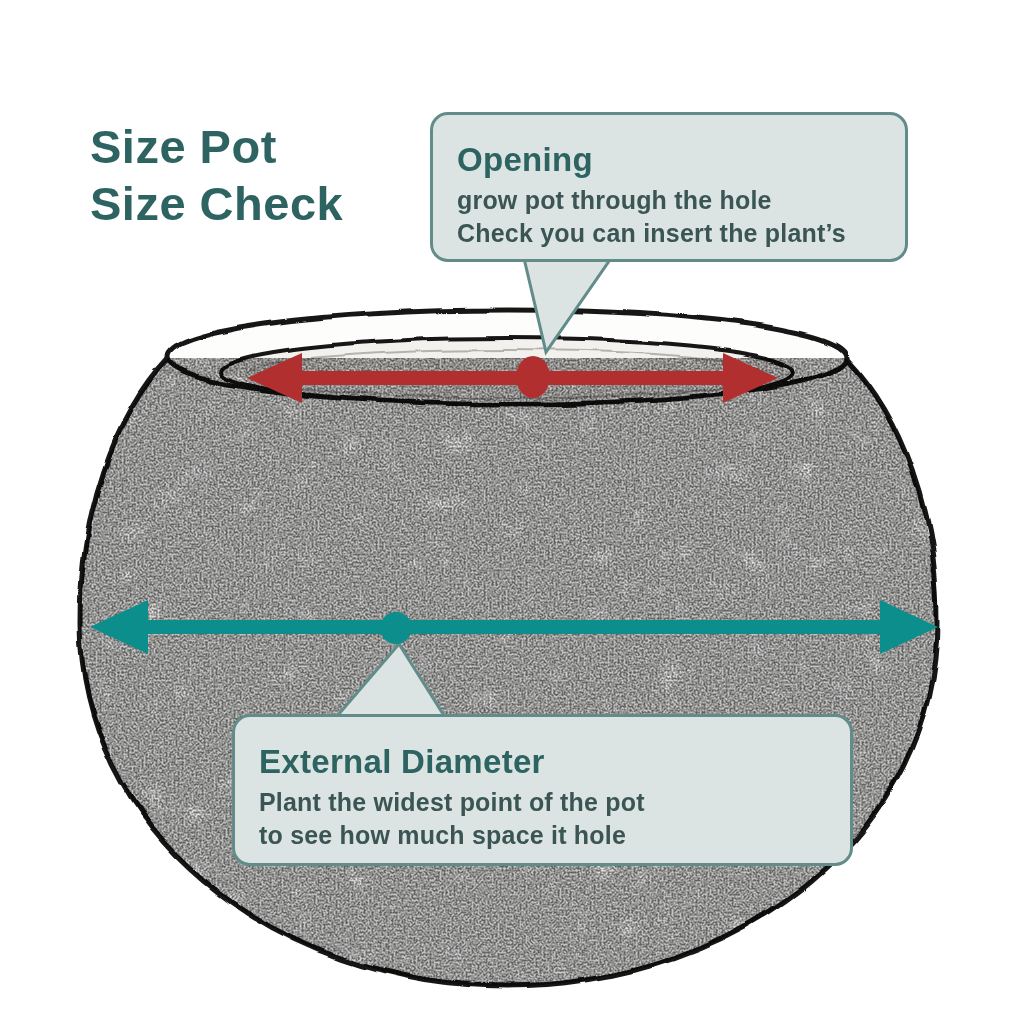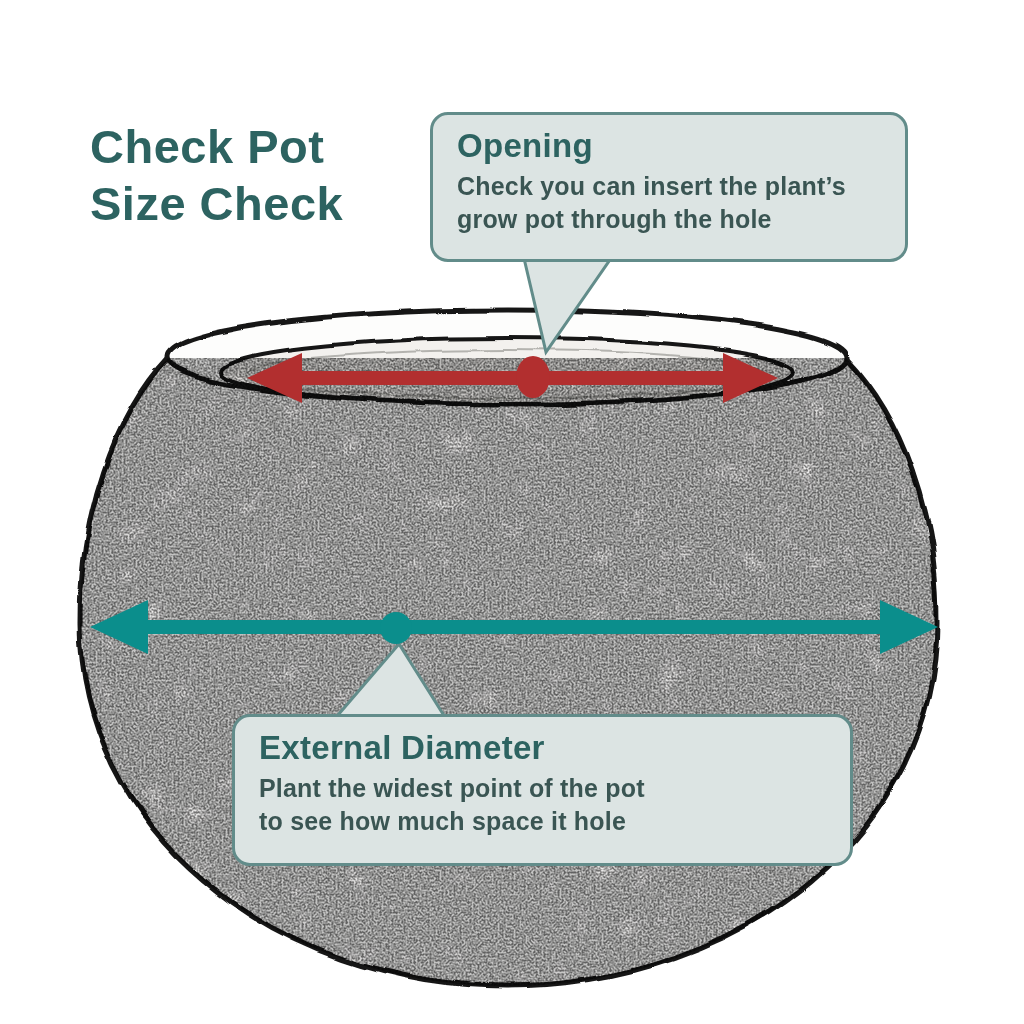--- a/index.html
+++ b/index.html
@@ -23,21 +23,21 @@
     position:absolute;left:90px;top:118px;
     font-size:47px;font-weight:700;line-height:1.22;
     color:var(--heading-teal);letter-spacing:.5px;
   }
   .page-title span{display:block;}
   .callout{
     position:absolute;box-sizing:border-box;
     background:var(--callout-bg);
     border:3px solid var(--callout-border);
     border-radius:18px;
-    padding:12px 24px 12px 24px;
+    padding:26px 24px 12px 24px;
   }
   .callout-title{
     font-size:33px;font-weight:700;color:var(--heading-teal);
     margin-bottom:5px;letter-spacing:.3px;
   }
   .callout-line{
     font-size:25px;font-weight:700;color:var(--body-text);
     line-height:1.3;white-space:nowrap;letter-spacing:.2px;
   }
   #opening-callout{left:430px;top:112px;width:478px;height:150px;}
@@ -86,27 +86,27 @@
 
   <g>
     <line x1="125" y1="627" x2="903" y2="627" stroke="var(--arrow-teal)" stroke-width="14"></line>
     <polygon points="90,627 148,600 148,654" fill="var(--arrow-teal)"></polygon>
     <polygon points="938,627 880,600 880,654" fill="var(--arrow-teal)"></polygon>
     <circle cx="396" cy="628" r="16" fill="var(--arrow-teal)"></circle>
   </g>
 </svg>
 
 <div class="page-title">
-  <span>Check Pot</span>
+  <span>Size Pot</span>
   <span>Size Check</span>
 </div>
 
 <div class="callout" id="opening-callout">
   <div class="callout-title">Opening</div>
+  <div class="callout-line">grow pot through the hole</div>
   <div class="callout-line">Check you can insert the plant’s</div>
-  <div class="callout-line">grow pot through the hole</div>
 </div>
 
 <div class="callout" id="external-callout">
   <div class="callout-title">External Diameter</div>
   <div class="callout-line">Plant the widest point of the pot</div>
   <div class="callout-line">to see how much space it hole</div>
 </div>
 
 </body></html>

